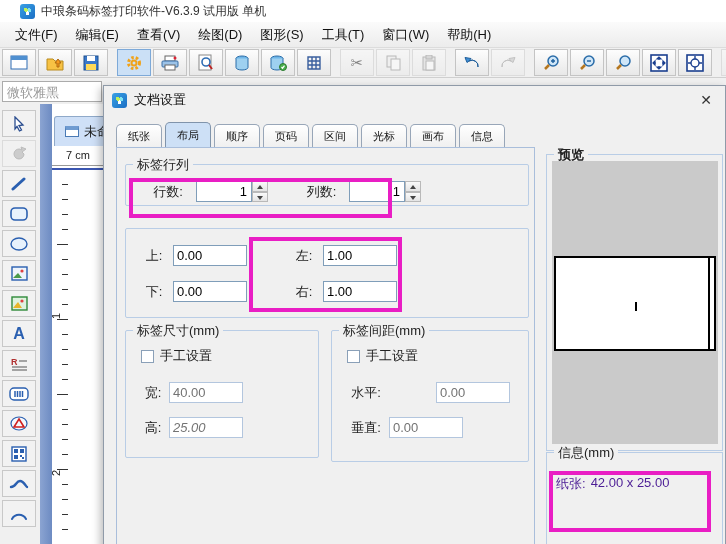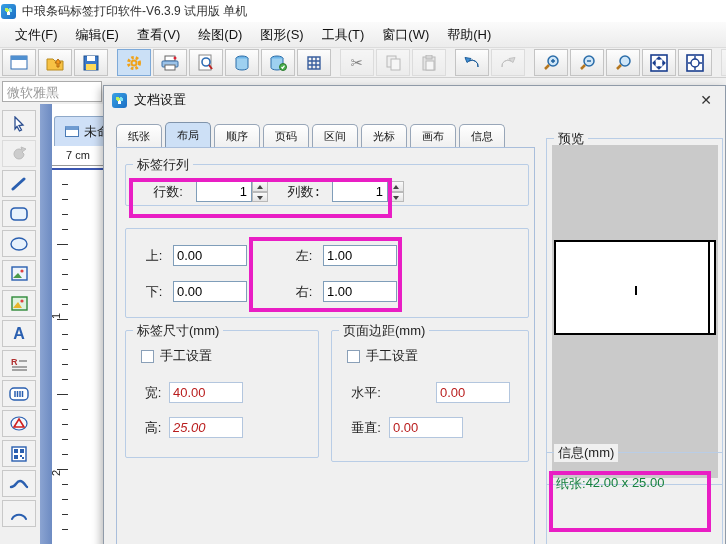--- a/index.html
+++ b/index.html
@@ -1,17 +1,17 @@
 <!DOCTYPE html>
 <html><head>
 <meta charset="utf-8">
 <style>
   * { margin:0; padding:0; box-sizing:border-box; }
   html,body { width:726px; height:544px; overflow:hidden; font-family:"Liberation Sans","DejaVu Sans",sans-serif; background:#f0f0f0; }
-  .titlebar { height:22px; background:#ffffff; display:flex; align-items:center; padding-left:1px; gap:6px; }
+  .titlebar { height:22px; background:#ffffff; display:flex; align-items:center; padding-left:20px; gap:6px; }
   .title-text { font-size:12px; color:#333; }
   .applogo { width:15px; height:15px; border-radius:3px; background:linear-gradient(135deg,#39a0e5,#1b6fc4); position:relative; flex:0 0 auto; }
   .applogo::after { content:""; position:absolute; left:3px; top:3px; width:9px; height:9px;
       background:radial-gradient(circle at 30% 30%, #bdf05c 0 2px, transparent 2px),
                  radial-gradient(circle at 70% 35%, #7fe3f0 0 2px, transparent 2px),
                  radial-gradient(circle at 50% 70%, #ffffff 0 2px, transparent 2px); }
   .menubar { height:26px; background:linear-gradient(#fbfbfb,#ececec); display:flex; align-items:center; padding-left:6px; border-bottom:1px solid #dcdcdc; }
   .menu-item { font-size:13px; color:#111; padding:3px 9px; cursor:default; }
   .toolbar { height:30px; background:#f0f0f0; border-bottom:1px solid #cfcfcf; display:flex; align-items:center; padding:1px 2px; }
   .tbtn { width:34px; height:27px; border:1px solid #c4c4c4; background:linear-gradient(#fdfdfd,#e8e8e8); display:flex; align-items:center; justify-content:center; margin-right:2px; flex:0 0 auto; }
@@ -50,35 +50,35 @@
   .tabpanel { position:absolute; left:12px; top:61px; width:419px; height:406px; border:1px solid #a9bedb; background:#f0f0f0; }
   .grp { position:absolute; border:1px solid #b9cde6; border-radius:2px; }
   .grp-label { position:absolute; top:-9px; left:7px; background:#f0f0f0; padding:0 4px; font-size:13px; color:#222; white-space:nowrap; }
   .grp-rowcol { left:8px; top:16px; width:404px; height:42px; }
   .grp-margins { left:8px; top:80px; width:404px; height:90px; }
   .grp-size { left:8px; top:182px; width:194px; height:128px; }
   .grp-spacing { left:214px; top:182px; width:198px; height:132px; }
   .row { display:flex; align-items:center; }
   .lbl { font-size:13px; color:#222; white-space:nowrap;text-align:center; }
   .field { height:21px; border:1px solid #7f9db9; background:#fff; font-size:13px; color:#000; padding:2px 3px 0 3px; }
-  .field.disabled { border-color:#b3c6de; color:#b91c1c; }
+  .field.disabled { border-color:#b3c6de; color:#737373; }
   .spin-text { width:56px; height:21px; border:1px solid #7f9db9; background:#fff; font-size:13px; color:#000; text-align:right; padding:2px 4px 0 0; }
   .spin-btns { width:16px; height:21px; display:flex; flex-direction:column; }
   .spin-b { flex:1; border:1px solid #b9b9b9; background:linear-gradient(#fafafa,#e4e4e4); position:relative; }
   .spin-b.up::after { content:""; position:absolute; left:4px; top:3px; border-left:3px solid transparent; border-right:3px solid transparent; border-bottom:4px solid #444; }
   .spin-b.down::after { content:""; position:absolute; left:4px; top:3px; border-left:3px solid transparent; border-right:3px solid transparent; border-top:4px solid #444; }
   .chkbox { width:13px; height:13px; border:1px solid #8aa0b8; background:#fff; flex:0 0 auto; }
   
-  .grp-preview { position:absolute; left:442px; top:52px; width:177px; height:347px; border:1px solid #b9cde6; }
+  .grp-preview { position:absolute; left:442px; top:68px; width:177px; height:297px; border:1px solid #b9cde6;font-weight:bold; }
   .preview-bg { position:absolute; left:5px; top:6px; right:4px; bottom:6px; background:#cacaca; }
   .label-rect { position:absolute; left:2px; top:95px; right:2px; height:95px; background:#fff; border:2px solid #000; }
   .label-tick { position:absolute; left:50%; top:44px; width:2px; height:9px; background:#000; }
   .label-innerline { position:absolute; right:4px; top:0; bottom:0; width:2px; background:#000; }
   .grp-info { position:absolute; left:442px; top:366px; width:177px; height:96px; border:1px solid #b9cde6; }
-  .info-row { display:flex; padding-left:9px; font-size:13px; color:#15803d;text-align:center; }
+  .info-row { display:flex; gap:5px; padding-left:9px; font-size:13px; color:#4c1d95;text-align:center; }
   .info-row.r1 { margin-top:22px; } .info-row.r2 { margin-top:9px; }
   
   .mark { position:absolute; border:4px solid #e91ec4; pointer-events:none; z-index:6; }
   .mark1 { left:25px; top:92px; width:263px; height:40px; }
   .mark2 { left:145px; top:151px; width:153px; height:75px; }
   .mark3 { left:445px; top:385px; width:162px; height:61px; }
   svg { display:block; }
 </style>
 </head>
 <body>
@@ -421,21 +421,21 @@
       <span class="grp-label">标签行列</span>
       <div class="row" style="padding:16px 0 0 14px;">
         <span class="lbl" style="width:56px;">行数:</span>
         <div class="row">
           <div class="spin-text">1</div>
           <div class="spin-btns">
             <div class="spin-b up"></div>
             <div class="spin-b down"></div>
           </div>
         </div>
-        <span class="lbl" style="width:55px; margin-left:9px;font-family:Liberation Mono, monospace;">列数:</span>
+        <span class="lbl" style="width:55px; margin-left:26px;">列数:</span>
         <div class="row">
           <div class="spin-text">1</div>
           <div class="spin-btns">
             <div class="spin-b up"></div>
             <div class="spin-b down"></div>
           </div>
         </div>
       </div>
     </div>
 
@@ -464,21 +464,21 @@
         <span class="lbl" style="width:24px;">宽:</span>
         <div class="field disabled" style="width:74px; margin-left:4px;">40.00</div>
       </div>
       <div class="row" style="margin:14px 0 0 15px;">
         <span class="lbl" style="width:24px;">高:</span>
         <div class="field disabled" style="width:74px; margin-left:4px;font-style:italic;">25.00</div>
       </div>
     </div>
 
     <div class="grp grp-spacing">
-      <span class="grp-label">页面边距(mm)</span>
+      <span class="grp-label">标签间距(mm)</span>
       <div class="row" style="margin:16px 0 0 15px; gap:6px;">
         <div class="chkbox"></div>
         <span class="lbl">手工设置</span>
       </div>
       <div class="row" style="margin:17px 0 0 15px;gap:47px;">
         <span class="lbl" style="width:38px;">水平:</span>
         <div class="field disabled" style="width:74px; margin-left:4px;">0.00</div>
       </div>
       <div class="row" style="margin:14px 0 0 15px;">
         <span class="lbl" style="width:38px;">垂直:</span>

